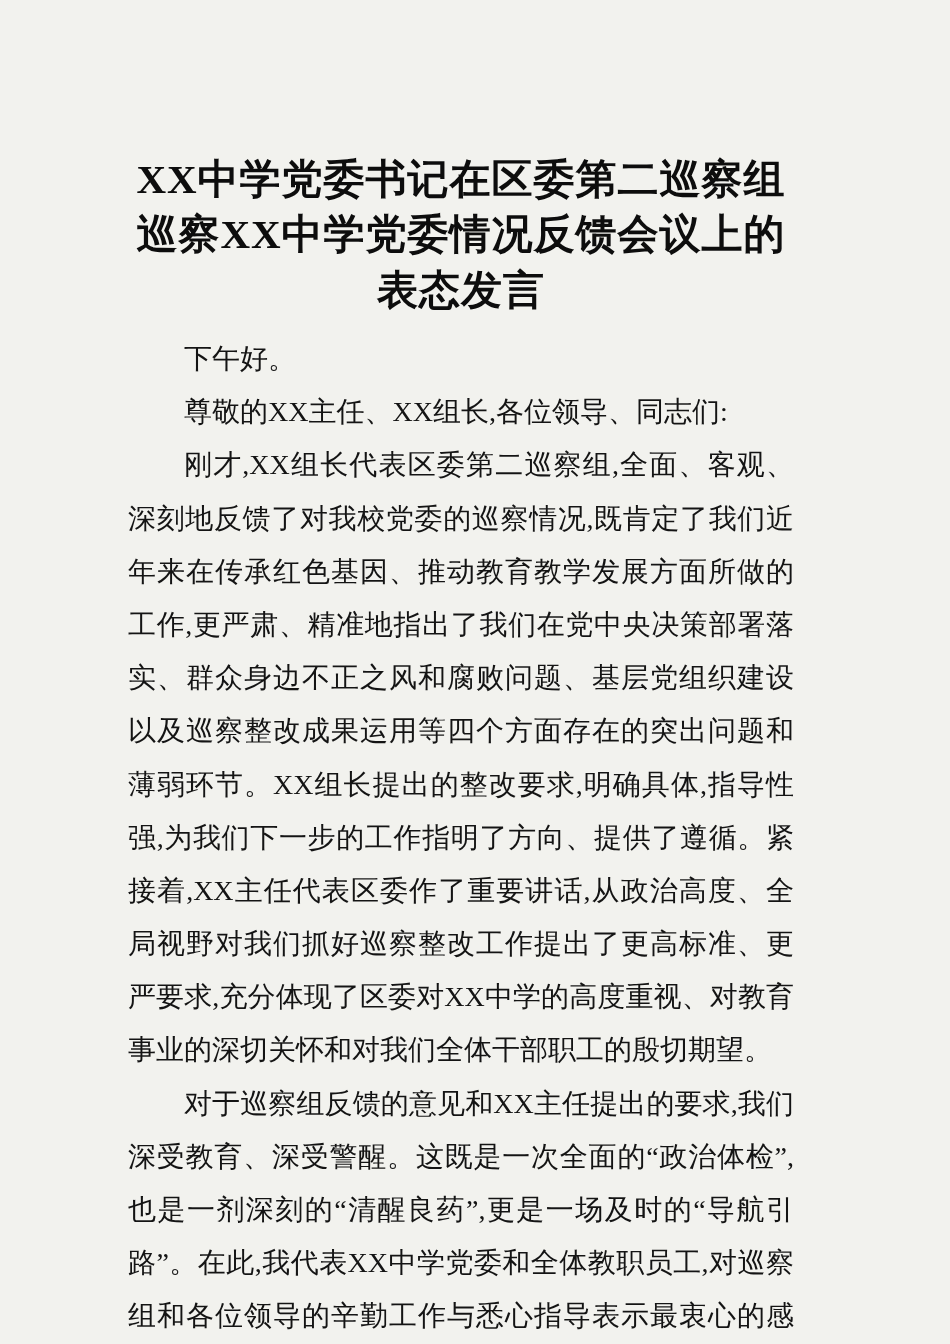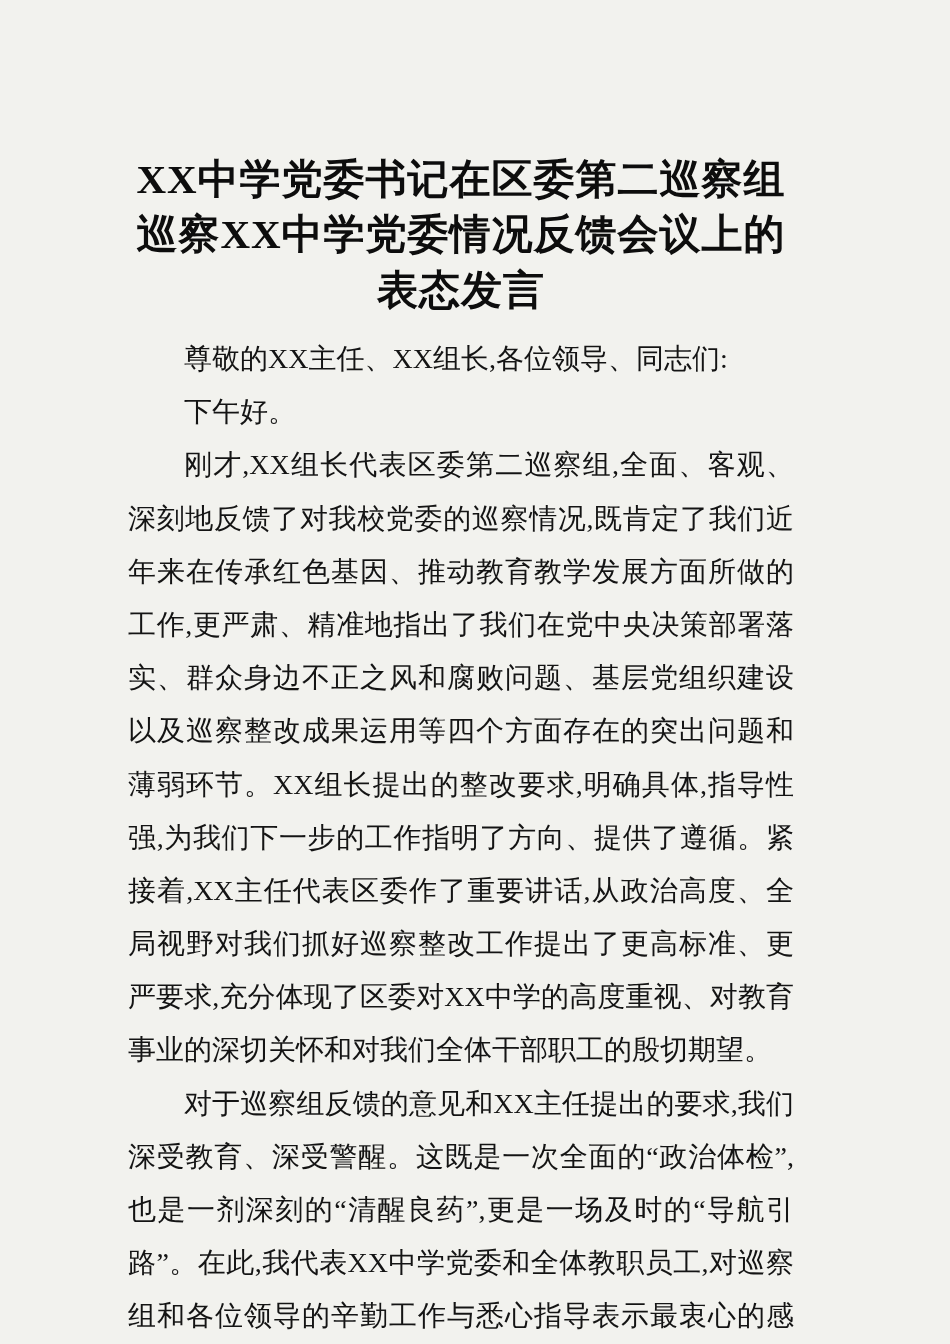--- a/index.html
+++ b/index.html
@@ -40,18 +40,18 @@
     word-break: break-all;
   }
 </style>
 </head>
 <body>
 
 <div class="page">
   <h1 class="doc-title">XX中学党委书记在区委第二巡察组巡察XX中学党委情况反馈会议上的表态发言</h1>
 
   <div class="doc-body">
+    <p>下午好。</p>
     <p>尊敬的XX主任、XX组长,各位领导、同志们:</p>
-    <p>下午好。</p>
     <p>刚才,XX组长代表区委第二巡察组,全面、客观、深刻地反馈了对我校党委的巡察情况,既肯定了我们近年来在传承红色基因、推动教育教学发展方面所做的工作,更严肃、精准地指出了我们在党中央决策部署落实、群众身边不正之风和腐败问题、基层党组织建设以及巡察整改成果运用等四个方面存在的突出问题和薄弱环节。XX组长提出的整改要求,明确具体,指导性强,为我们下一步的工作指明了方向、提供了遵循。紧接着,XX主任代表区委作了重要讲话,从政治高度、全局视野对我们抓好巡察整改工作提出了更高标准、更严要求,充分体现了区委对XX中学的高度重视、对教育事业的深切关怀和对我们全体干部职工的殷切期望。</p>
     <p>对于巡察组反馈的意见和XX主任提出的要求,我们深受教育、深受警醒。这既是一次全面的“政治体检”,也是一剂深刻的“清醒良药”,更是一场及时的“导航引路”。在此,我代表XX中学党委和全体教职员工,对巡察组和各位领导的辛勤工作与悉心指导表示最衷心的感谢!对于巡察组反馈的所有问题,我们完全拥护、诚恳接受、照单全收、坚决整改。我们将以此次巡察反</p>
   </div>
 </div>
 
 </body></html>

